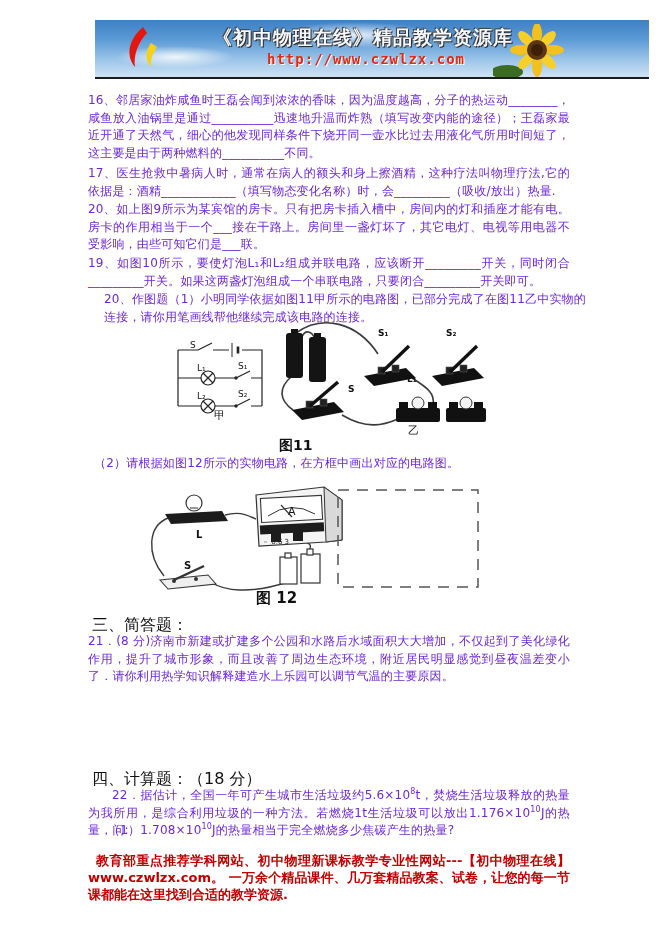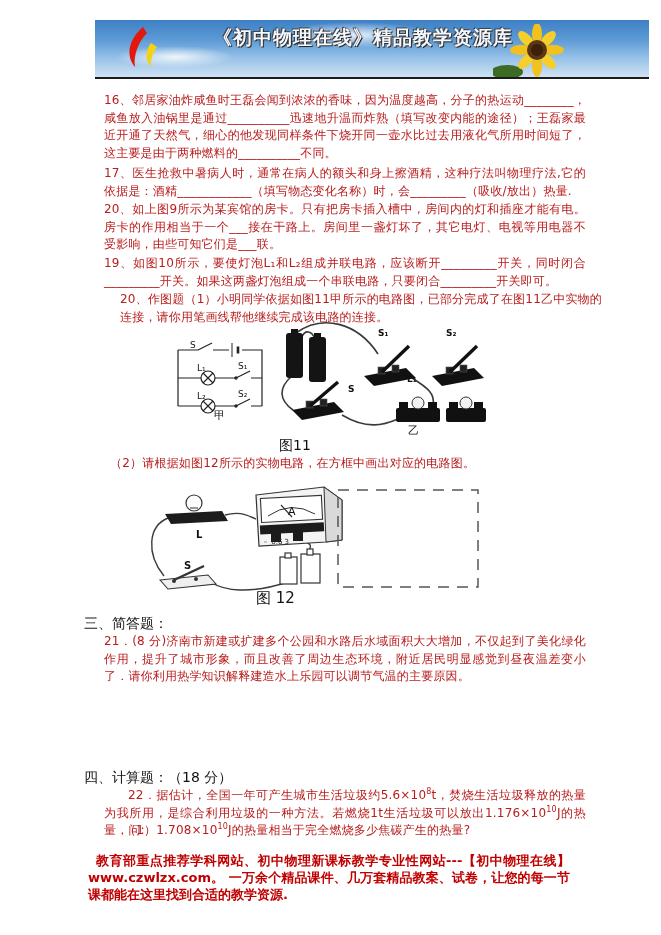--- a/index.html
+++ b/index.html
@@ -2,44 +2,44 @@
 <html><head>
 <meta charset="utf-8">
 <style>
   html,body{margin:0;padding:0;}
   body{
     width:661px;height:935px;position:relative;background:#ffffff;
     font-family:"DejaVu Sans","Liberation Sans",sans-serif;color:#1a1a1a;
     overflow:hidden;
   }
   .txt{
-    position:absolute;left:104px;width:482px;font-size:12px;line-height:17.5px;
-    text-align:justify;color:#b91c1c;letter-spacing:0.2px;
-  }
-  .heading{position:absolute;left:84px;font-size:14px;color:#111;}
+    position:absolute;left:88px;width:482px;font-size:12px;line-height:17.5px;
+    text-align:justify;color:#6d28d9;letter-spacing:0.2px;
+  }
+  .heading{position:absolute;left:92px;font-size:16px;color:#111;}
   sup{font-size:8px;line-height:0;}
   
   .banner{
     position:absolute;left:95px;top:20px;width:554px;height:57px;overflow:hidden;
     background:linear-gradient(180deg,#3e80c5 0%,#5d9bd6 35%,#9cc5e9 70%,#cfe2f4 100%);
     border-bottom:2px solid #1b1b1b;
   }
   .cloud{position:absolute;border-radius:50%;
     background:radial-gradient(ellipse at center,rgba(255,255,255,.85) 0%,rgba(255,255,255,0) 70%);}
   .banner-title{
     position:absolute;left:118px;top:5px;font-size:19px;font-weight:bold;color:#f4f8ff;
     letter-spacing:1px;text-shadow:1px 1px 0 #2b2b2b,-1px -1px 0 #444,0 0 2px #333;
     white-space:nowrap;
   }
   .banner-url{
     position:absolute;left:172px;top:31px;font-size:14px;font-weight:bold;color:#e8250f;
     font-family:"DejaVu Sans Mono","Liberation Mono",monospace;letter-spacing:1px;
     text-shadow:1px 1px 0 #ffffff;white-space:nowrap;
   }
-  .fig-caption{position:absolute;font-weight:normal;color:#111;}
+  .fig-caption{position:absolute;font-weight:bold;color:#111;}
   #fig11-caption{left:279px;top:437px;font-size:14px;}
   #fig12-caption{left:256px;top:589px;font-size:15px;}
   .footer{
     position:absolute;left:88px;top:852px;width:482px;font-size:13px;line-height:17px;
     color:#c00000;font-weight:bold;text-align:justify;text-indent:8px;
   }
   .indent2{text-indent:24px;}
   .indent1{padding-left:20px;}
   .q20b{text-indent:6px;}
   svg{position:absolute;}
@@ -49,20 +49,21 @@
 <body>
 
 <div class="banner">
   <div class="cloud" style="left:180px;top:2px;width:160px;height:26px;"></div>
   <div class="cloud" style="left:20px;top:26px;width:120px;height:22px;"></div>
   <svg width="46" height="48" style="left:26px;top:5px;" viewBox="0 0 46 48">
     <path d="M22 2 C8 14, 4 30, 14 42 C 12 30, 18 16, 26 8 Z" fill="#e3170d"></path>
     <path d="M30 18 C24 26, 24 36, 30 42 C 29 34, 33 26, 36 22 Z" fill="#f5d216"></path>
   </svg>
   <div class="banner-title">《初中物理在线》精品教学资源库</div>
+  <div class="banner-url">http://www.czwlzx.com</div>
   <svg width="72" height="54" style="left:398px;top:4px;" viewBox="0 0 72 54">
     <ellipse cx="14" cy="48" rx="16" ry="7" fill="#3c6b24"></ellipse>
     <g>
       <ellipse cx="44" cy="10" rx="5" ry="11" fill="#f2c11c"></ellipse>
       <ellipse cx="44" cy="42" rx="5" ry="11" fill="#f2c11c"></ellipse>
       <ellipse cx="28" cy="26" rx="11" ry="5" fill="#f2c11c"></ellipse>
       <ellipse cx="60" cy="26" rx="11" ry="5" fill="#f2c11c"></ellipse>
       <ellipse cx="33" cy="15" rx="5" ry="10" transform="rotate(-45 33 15)" fill="#f6cf2a"></ellipse>
       <ellipse cx="55" cy="15" rx="5" ry="10" transform="rotate(45 55 15)" fill="#f6cf2a"></ellipse>
       <ellipse cx="33" cy="37" rx="5" ry="10" transform="rotate(45 33 37)" fill="#f6cf2a"></ellipse>

